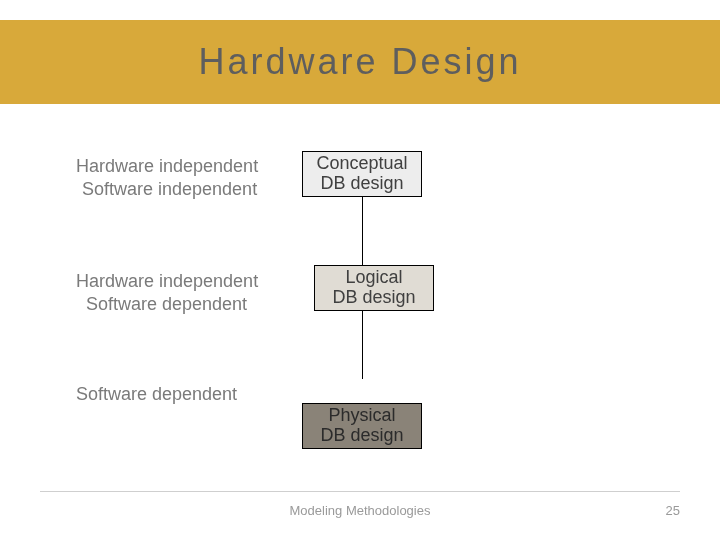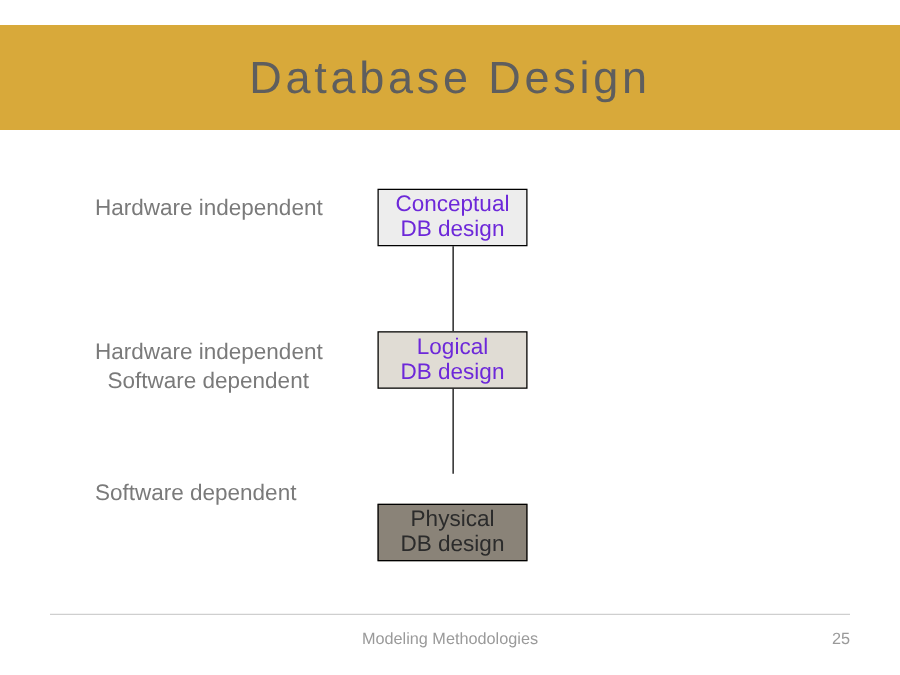--- a/index.html
+++ b/index.html
@@ -49,21 +49,21 @@
     left: 302px;
     width: 120px;
     height: 46px;
     border: 1px solid #000;
     display: flex;
     flex-direction: column;
     align-items: center;
     justify-content: center;
     font-size: 18px;
     line-height: 1.1;
-    color: #6d28d9;
+    color: #404040;
     text-align: center;
   }
   .box-light { background: #ededed; }
   .box-mid   { background: #e0dcd4; }
   .box-dark  { background: #8a8378; color: #2b2b2b; margin-top: 24px; }
   .connector {
     position: absolute;
     left: 362px;
     width: 1px;
     background: #000;
@@ -90,40 +90,41 @@
     bottom: 22px;
     right: 40px;
     font-size: 13px;
     color: #9a9a9a;
   }
 </style>
 </head>
 <body>
 
 <div class="title-band">
-  <div class="title-text">Database Design</div>
+  <div class="title-text">Hardware Design</div>
 </div>
 
 <div class="content">
 
   <div class="label-block" style="top:10px;">
     <div>Hardware independent</div>
+    <div style="padding-left:6px;">Software independent</div>
   </div>
   <div class="box box-light" style="top:6px;">
     <div>Conceptual</div>
     <div>DB design</div>
   </div>
 
   <div class="connector" style="top:52px; height:68px;"></div>
 
   <div class="label-block" style="top:125px;">
     <div>Hardware independent</div>
     <div style="padding-left:10px;">Software dependent</div>
   </div>
-  <div class="box box-mid" style="top:120px;">
+  <div class="box box-mid" style="top:120px;margin-left:12px;">
     <div>Logical</div>
     <div>DB design</div>
   </div>
 
   <div class="connector" style="top:166px; height:68px;"></div>
 
   <div class="label-block" style="top:238px;">
     <div style="padding-left:0px;">Software dependent</div>
   </div>
   <div class="box box-dark" style="top:234px;">

